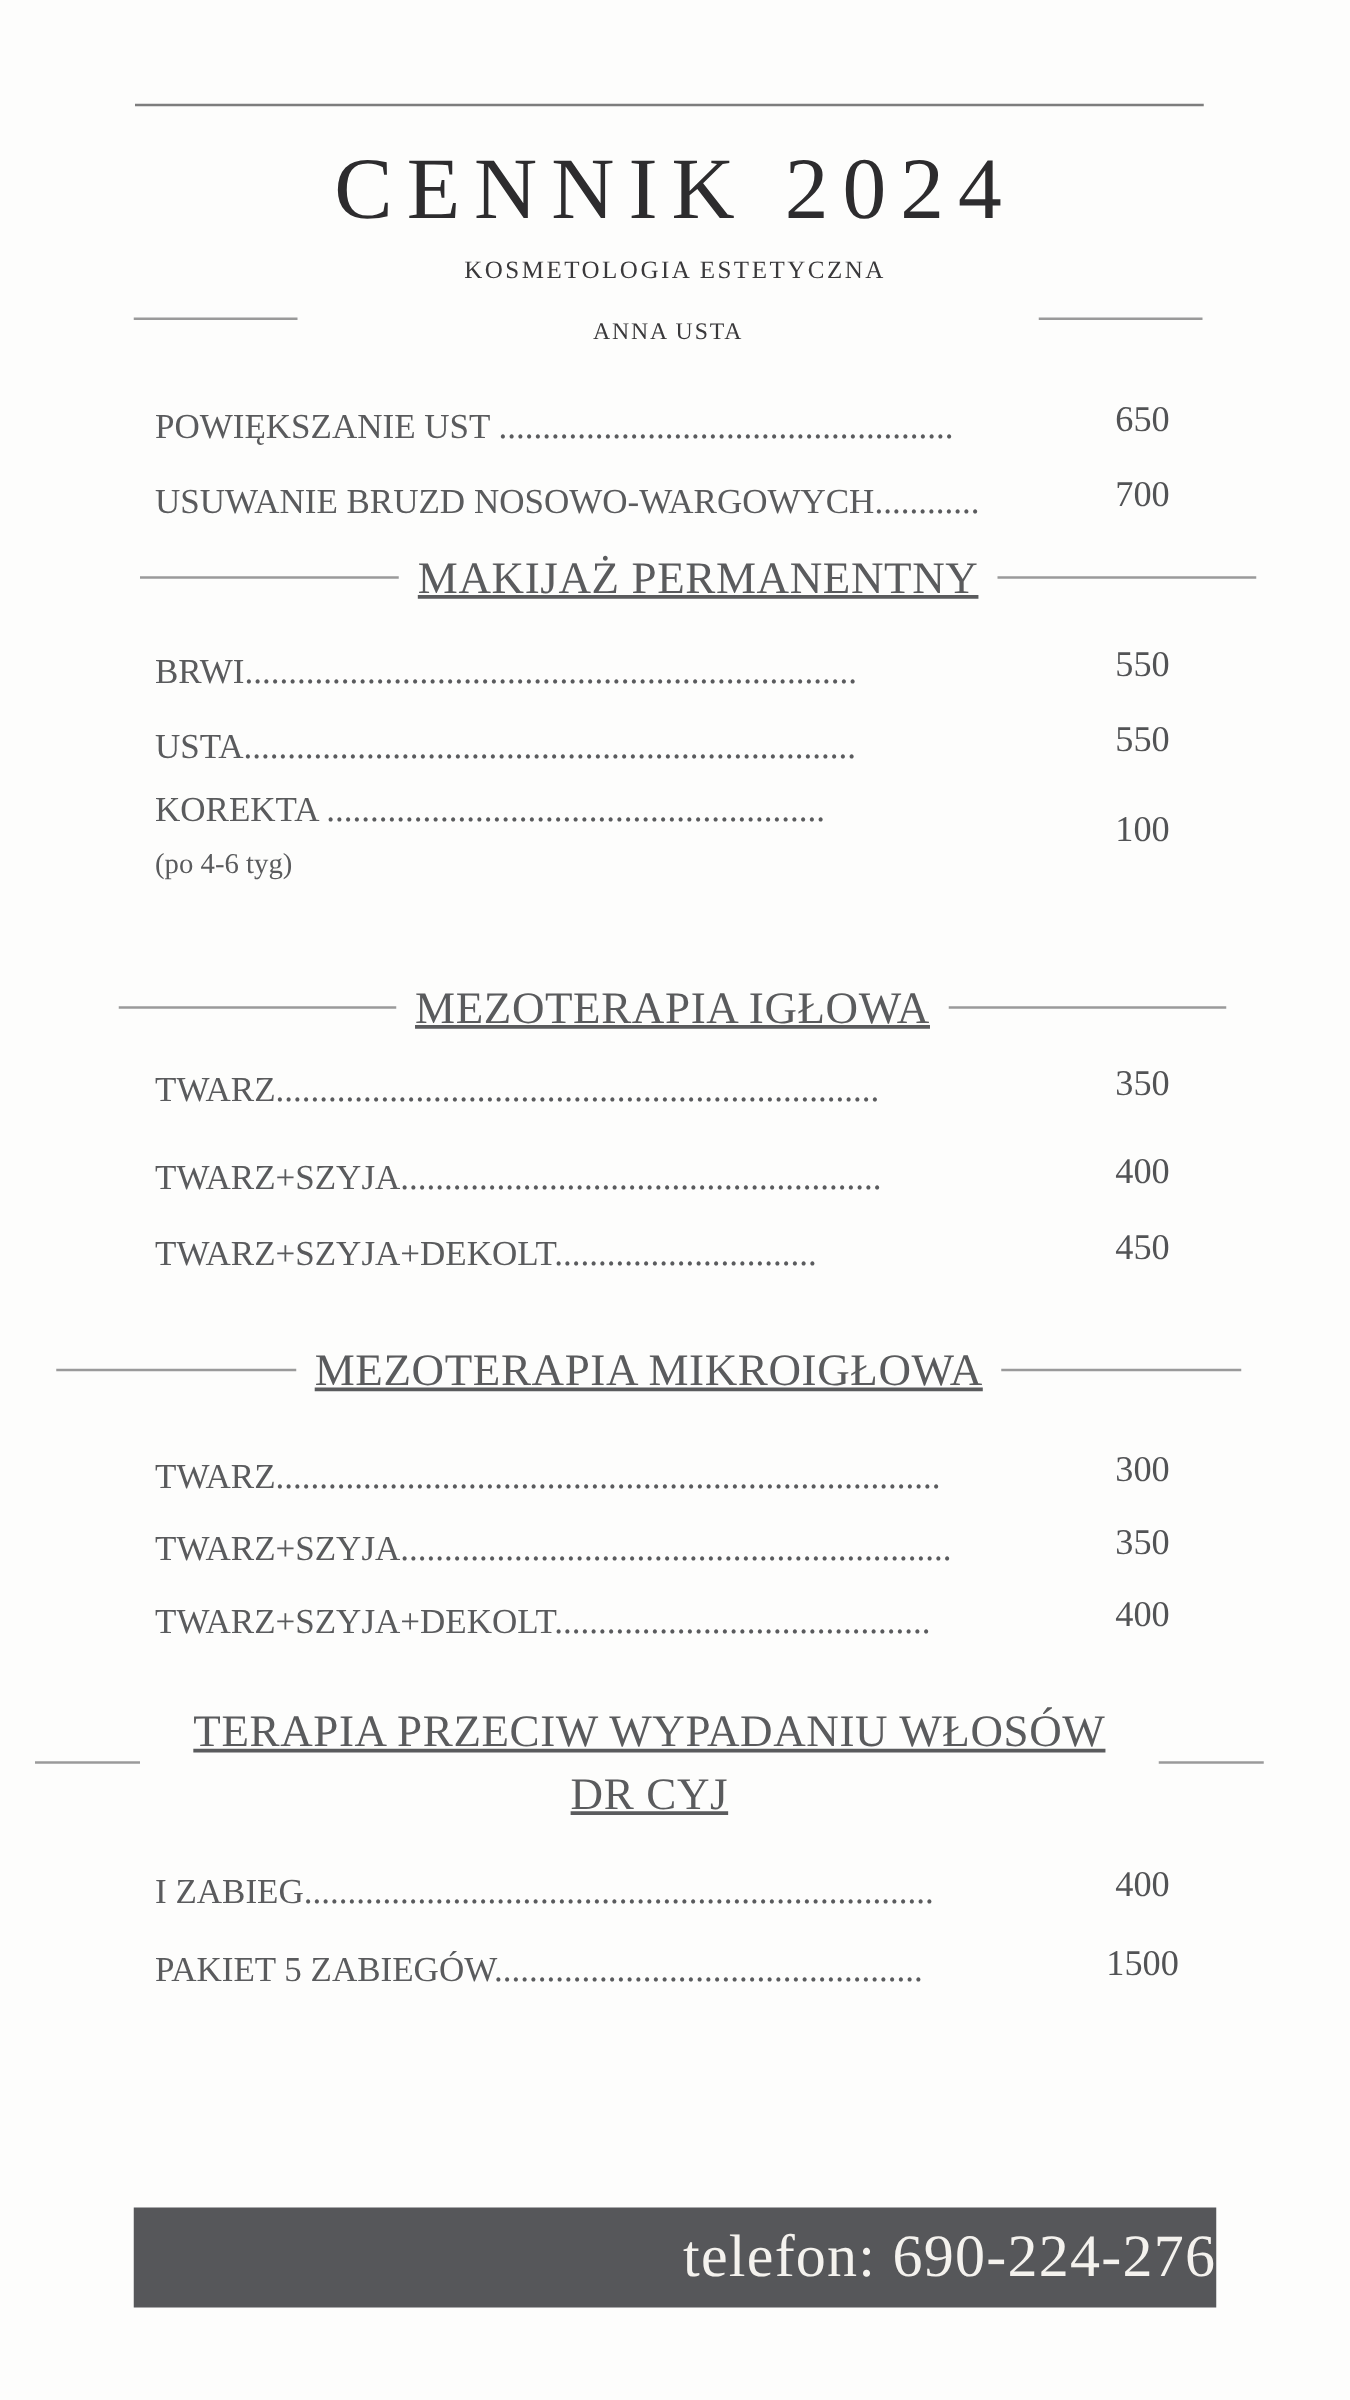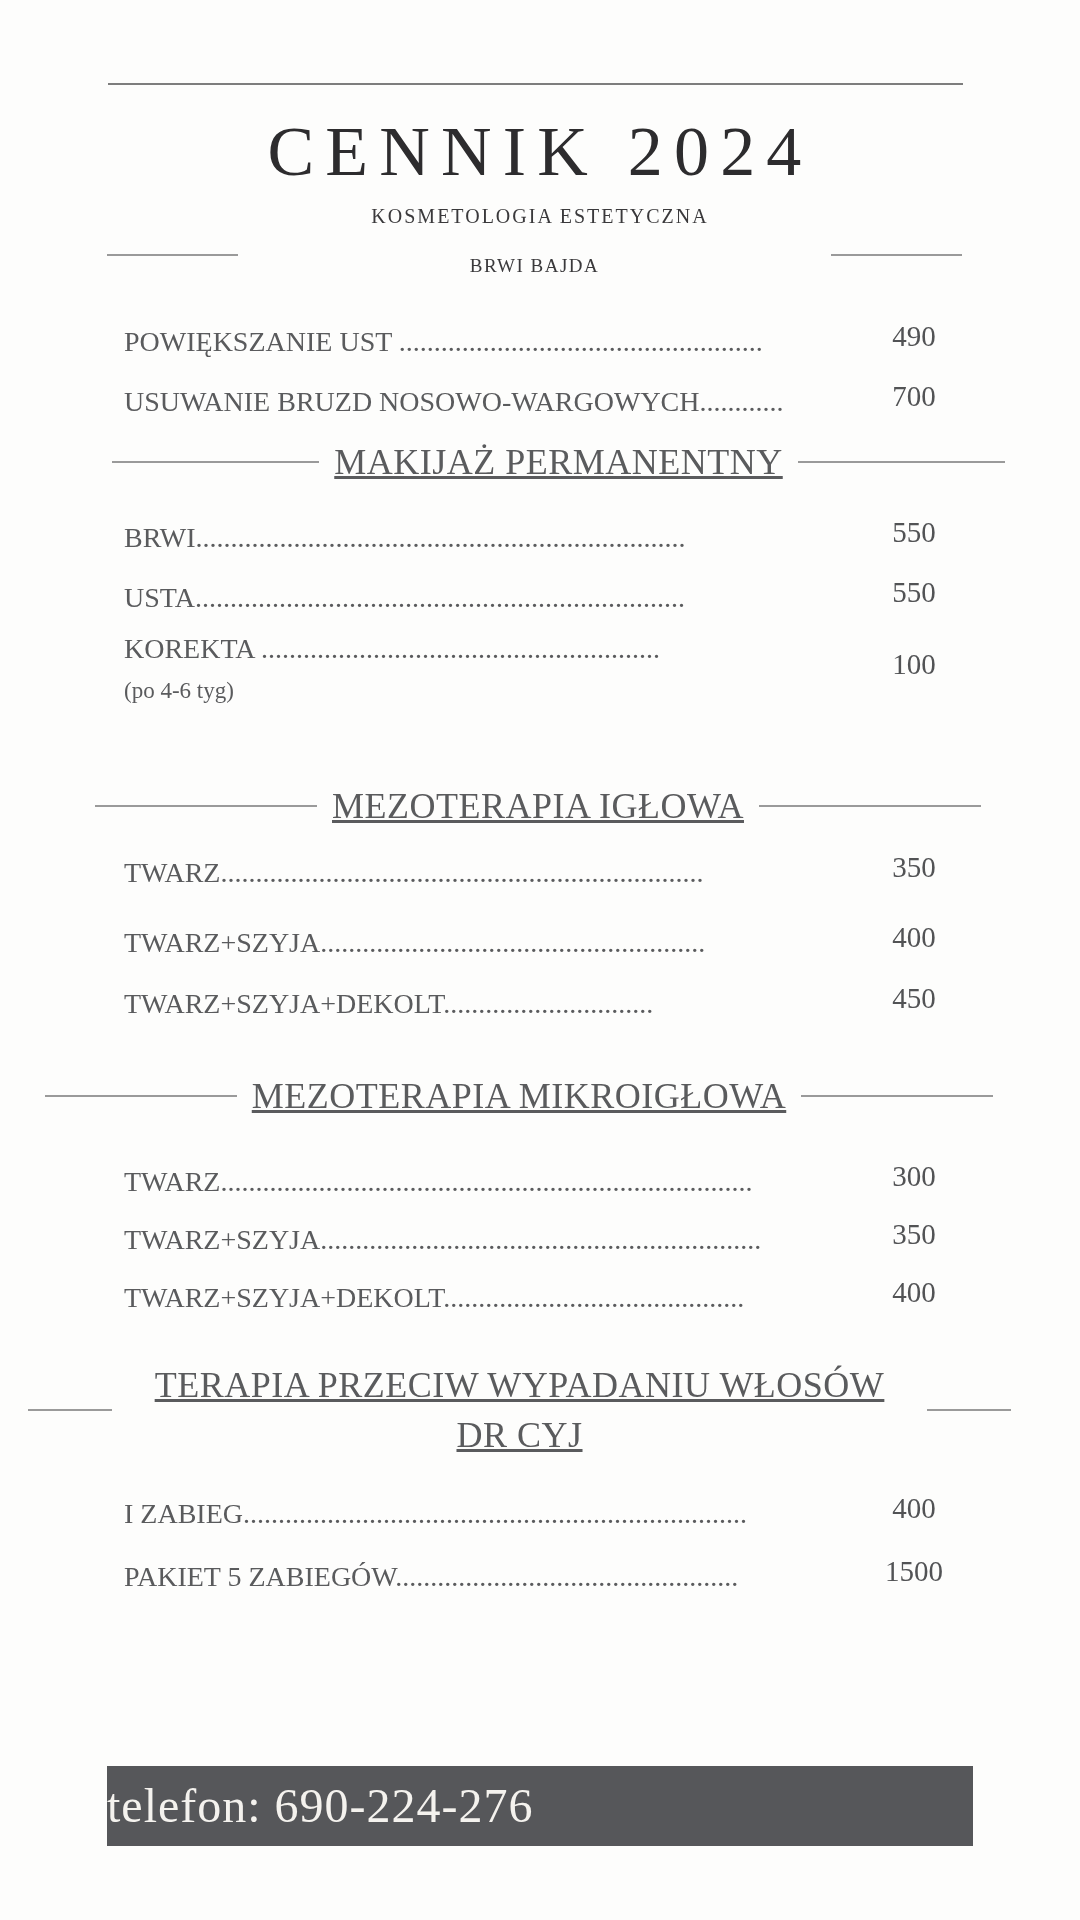--- a/index.html
+++ b/index.html
@@ -52,45 +52,45 @@
   .sec h2{
     margin:0 15px;font-size:36px;font-weight:normal;letter-spacing:0.5px;
     line-height:44px;white-space:nowrap;text-align:center;text-decoration:underline;
   }
   .sec .hline{flex:1;height:2px;background:var(--rule-light);}
   .sec-tall{height:100px;gap:28px;}
   .sec-tall h2{line-height:50px;white-space:normal;}
 
   .footer-bar{
     position:absolute;top:1766px;left:107px;width:866px;height:80px;
-    background:var(--footer-bg);display:flex;align-items:center;justify-content:flex-start;
+    background:var(--footer-bg);display:flex;align-items:center;justify-content:flex-end;
   }
   .footer-bar .phone{
     color:var(--footer-text);font-size:48px;letter-spacing:1px;line-height:80px;
   }
 </style>
 </head>
 <body>
 
 <div class="page">
 
   <div class="rule-top"></div>
 
   <div class="title">CENNIK 2024</div>
   <div class="subtitle">KOSMETOLOGIA ESTETYCZNA</div>
 
   <div class="byline-row">
     <span class="bline left"></span>
-    <span class="byline-text">BRWI BAJDA</span>
+    <span class="byline-text">ANNA USTA</span>
     <span class="bline right"></span>
   </div>
 
   <div class="row" style="top:322px">
     <span class="lbl"><span>POWIĘKSZANIE UST</span><span class="dots"> ....................................................</span></span>
-    <span class="price">490</span>
+    <span class="price">650</span>
   </div>
   <div class="row" style="top:382px">
     <span class="lbl"><span>USUWANIE BRUZD NOSOWO-WARGOWYCH</span><span class="dots">............</span></span>
     <span class="price">700</span>
   </div>
 
   <div class="sec" style="top:440px;left:112px;right:75px">
     <span class="hline"></span>
     <h2>MAKIJAŻ PERMANENTNY</h2>
     <span class="hline"></span>

